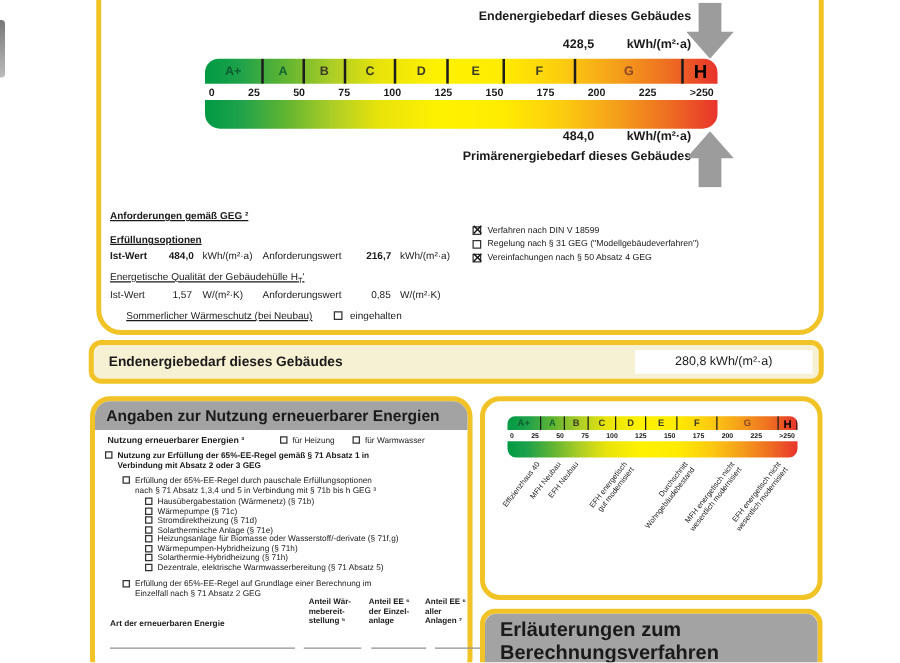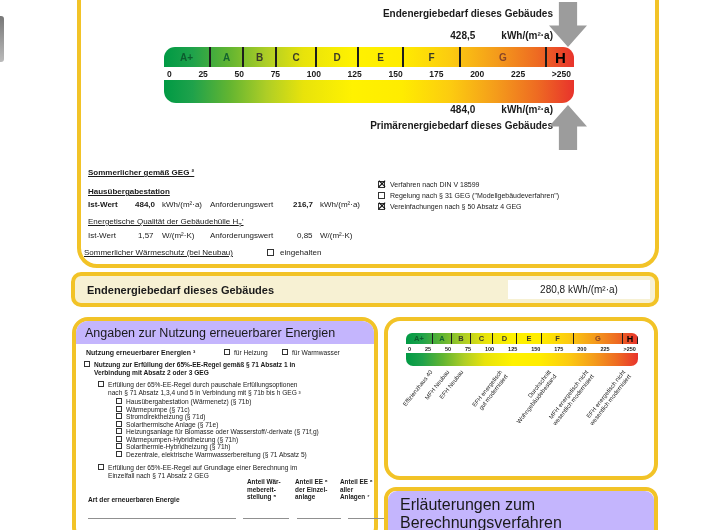--- a/index.html
+++ b/index.html
@@ -2,21 +2,21 @@
 <html><head>
 <meta charset="utf-8">
 <style>
   * { margin:0; padding:0; box-sizing:border-box; }
   html,body { width:720px; height:530px; background:#fff; overflow:hidden;
     font-family:"Liberation Sans","DejaVu Sans",sans-serif; color:#1a1a1a; }
   .page { position:relative; width:720px; height:530px; background:#fff; overflow:hidden; }
 
   
   .goldbox { position:absolute; border:4px solid #F2C327; border-radius:16px; background:#fff; }
-  .crhead { background:#c4b5fd; font-weight:normal; }
+  .crhead { background:#a3a3a3; font-weight:bold; }
 
   
   #topbox { left:77px; top:-26px; width:582px; height:294px; border-radius:20px; }
   .abs { position:absolute; }
 
   .tr-label { font-weight:bold; font-size:10px; text-align:right; }
   .valrow { display:flex; justify-content:flex-end; gap:26px; font-weight:bold; font-size:10px; }
 
   .arrow { width:38px; height:45px; background:#9C9C9C;
     clip-path:polygon(26% 0,74% 0,74% 52%,100% 52%,50% 100%,0 52%,26% 52%); }
@@ -134,22 +134,22 @@
       <div class="band-bar egrad"></div>
     </div>
 
     <div class="abs valrow" style="left:181px;top:126px;width:291px;">
       <span>484,0</span>
       <span>kWh/(m²·a)</span>
     </div>
     <div class="abs tr-label" style="left:181px;top:142px;width:291px;">Primärenergiebedarf dieses Gebäudes</div>
     <div class="abs arrow up" style="left:468px;top:127px;"></div>
 
-    <div class="abs small8 b uline" style="left:7px;top:190px;">Sommerlicher gemäß GEG ²</div>
-    <div class="abs small8 b uline" style="left:7px;top:209px;">Hausübergabestation</div>
+    <div class="abs small8 b uline" style="left:7px;top:190px;">Anforderungen gemäß GEG ²</div>
+    <div class="abs small8 b uline" style="left:7px;top:209px;">Erfüllungsoptionen</div>
 
     <div class="rrow" style="left:0;top:222px;width:320px;">
       <span class="abs b" style="left:7px;">Ist-Wert</span>
       <span class="abs b" style="left:54px;">484,0</span>
       <span class="abs" style="left:81px;">kWh/(m²·a)</span>
       <span class="abs" style="left:129px;">Anforderungswert</span>
       <span class="abs b" style="left:212px;">216,7</span>
       <span class="abs" style="left:239px;">kWh/(m²·a)</span>
     </div>
 
@@ -160,21 +160,21 @@
     <div class="rrow" style="left:0;top:253px;width:320px;">
       <span class="abs" style="left:7px;">Ist-Wert</span>
       <span class="abs" style="left:57px;">1,57</span>
       <span class="abs" style="left:81px;">W/(m²·K)</span>
       <span class="abs" style="left:129px;">Anforderungswert</span>
       <span class="abs" style="left:216px;">0,85</span>
       <span class="abs" style="left:239px;">W/(m²·K)</span>
     </div>
 
     <div class="rrow" style="left:0;top:270px;width:320px;">
-      <span class="abs uline" style="left:3px;">Sommerlicher Wärmeschutz (bei Neubau)</span>
+      <span class="abs uline" style="left:20px;">Sommerlicher Wärmeschutz (bei Neubau)</span>
       <span class="cb abs" style="left:186px;top:1px;"></span>
       <span class="abs" style="left:199px;">eingehalten</span>
     </div>
 
     <div class="m-row" style="left:297px;top:203px;">
       <span class="cb checked"></span>
       <span>Verfahren nach DIN V 18599</span>
     </div>
     <div class="m-row" style="left:297px;top:214px;">
       <span class="cb"></span>

